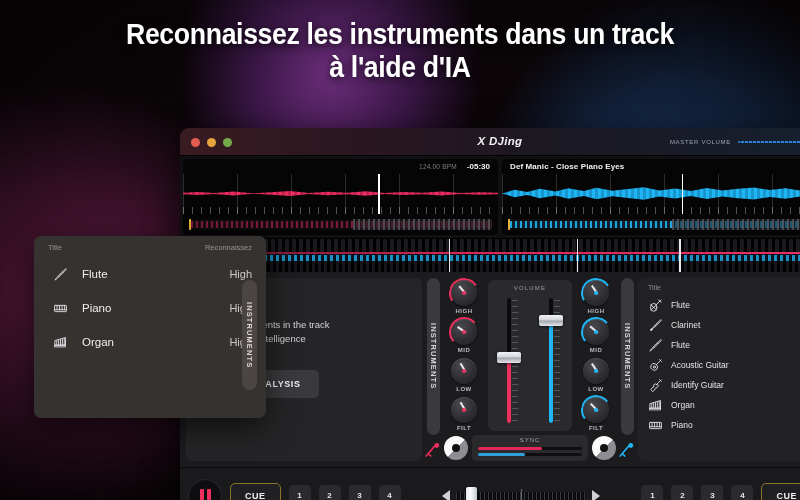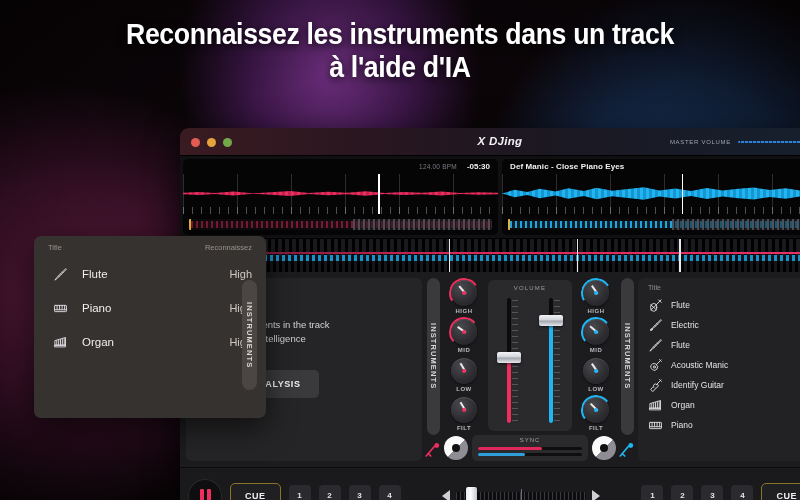--- a/index.html
+++ b/index.html
@@ -490,41 +490,41 @@
               <span class="nm">Flute</span>
             </div>
             <div class="inst-row">
               <span class="ico">
                 <svg viewBox="0 0 24 24" width="15" height="15" fill="none" stroke="#dcdce0" stroke-width="1.5" stroke-linecap="round" stroke-linejoin="round">
                   <path d="M20 3 L8 15 l-4 5 5-4 L21 4 Z"></path>
                   <path d="M11 12l1 1 M14 9l1 1"></path>
                   <circle cx="5.5" cy="18.5" r="1.3"></circle>
                 </svg>
               </span>
-              <span class="nm">Electric</span>
+              <span class="nm">Clarinet</span>
             </div>
             <div class="inst-row">
               <span class="ico">
                 <svg viewBox="0 0 24 24" width="15" height="15" fill="none" stroke="#dcdce0" stroke-width="1.5" stroke-linecap="round" stroke-linejoin="round">
                   <path d="M20 3 L6 17 l-3 4 4-3 L21 4 Z"></path>
                   <path d="M9 14 l1 1 M12 11 l1 1 M15 8 l1 1"></path>
                 </svg>
               </span>
               <span class="nm">Flute</span>
             </div>
             <div class="inst-row">
               <span class="ico">
                 <svg viewBox="0 0 24 24" width="15" height="15" fill="none" stroke="#dcdce0" stroke-width="1.5" stroke-linecap="round" stroke-linejoin="round">
                   <path d="M21 3 L13.5 10.5"></path>
                   <path d="M18.5 2.5 L21.5 5.5"></path>
                   <path d="M13.5 10.5 a5.2 5.2 0 1 0 -6.4 8 a4.3 4.3 0 1 0 6.4 -8Z"></path>
                   <circle cx="10.2" cy="14.4" r="1.7"></circle>
                 </svg>
               </span>
-              <span class="nm">Acoustic Manic</span>
+              <span class="nm">Acoustic Guitar</span>
             </div>
             <div class="inst-row">
               <span class="ico">
                 <svg viewBox="0 0 24 24" width="15" height="15" fill="none" stroke="#dcdce0" stroke-width="1.5" stroke-linecap="round" stroke-linejoin="round">
                   <path d="M21 3 L13.5 10.5"></path>
                   <path d="M18.5 2.5 L21.5 5.5"></path>
                   <path d="M13.5 10.5 l-2 -1.2 -3 2.4 1 2.6 -2.6 1 -2.4 3 1.2 2 2 1.2 3 -2.4 1 -2.6 2.6 -1 2.4 -3 -1.2 -2Z"></path>
                 </svg>
               </span>
               <span class="nm">Identify Guitar</span>

